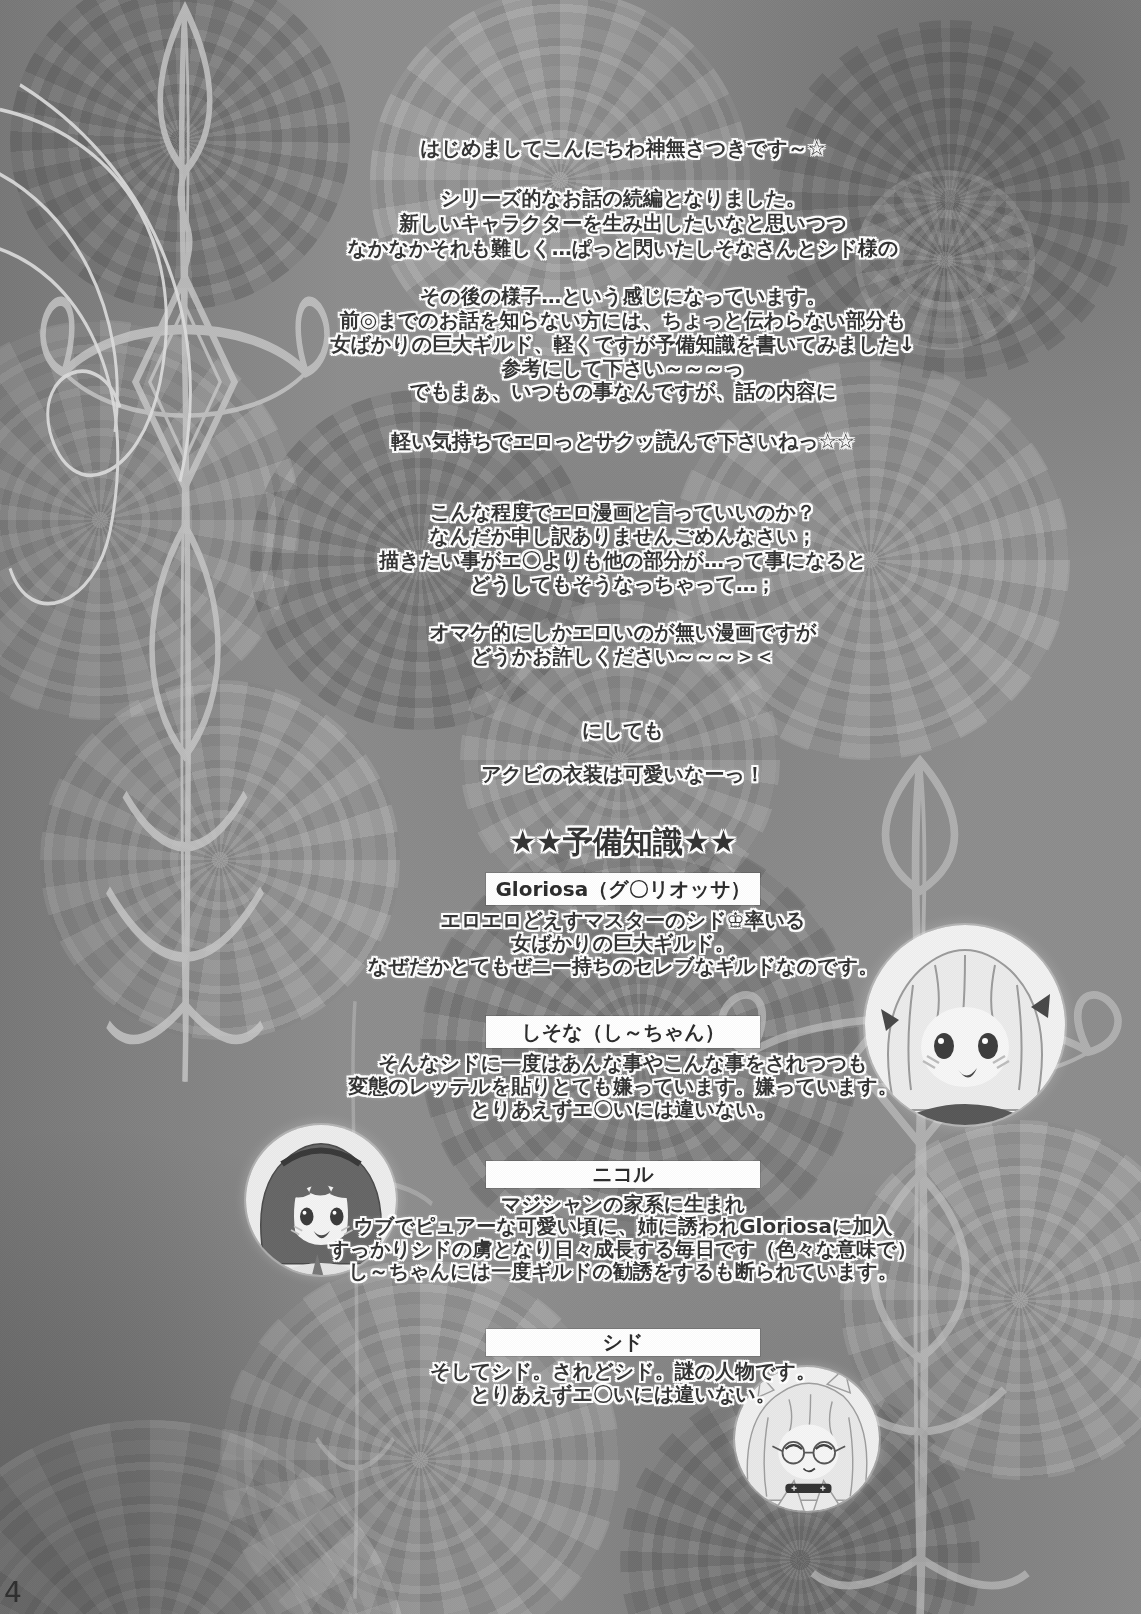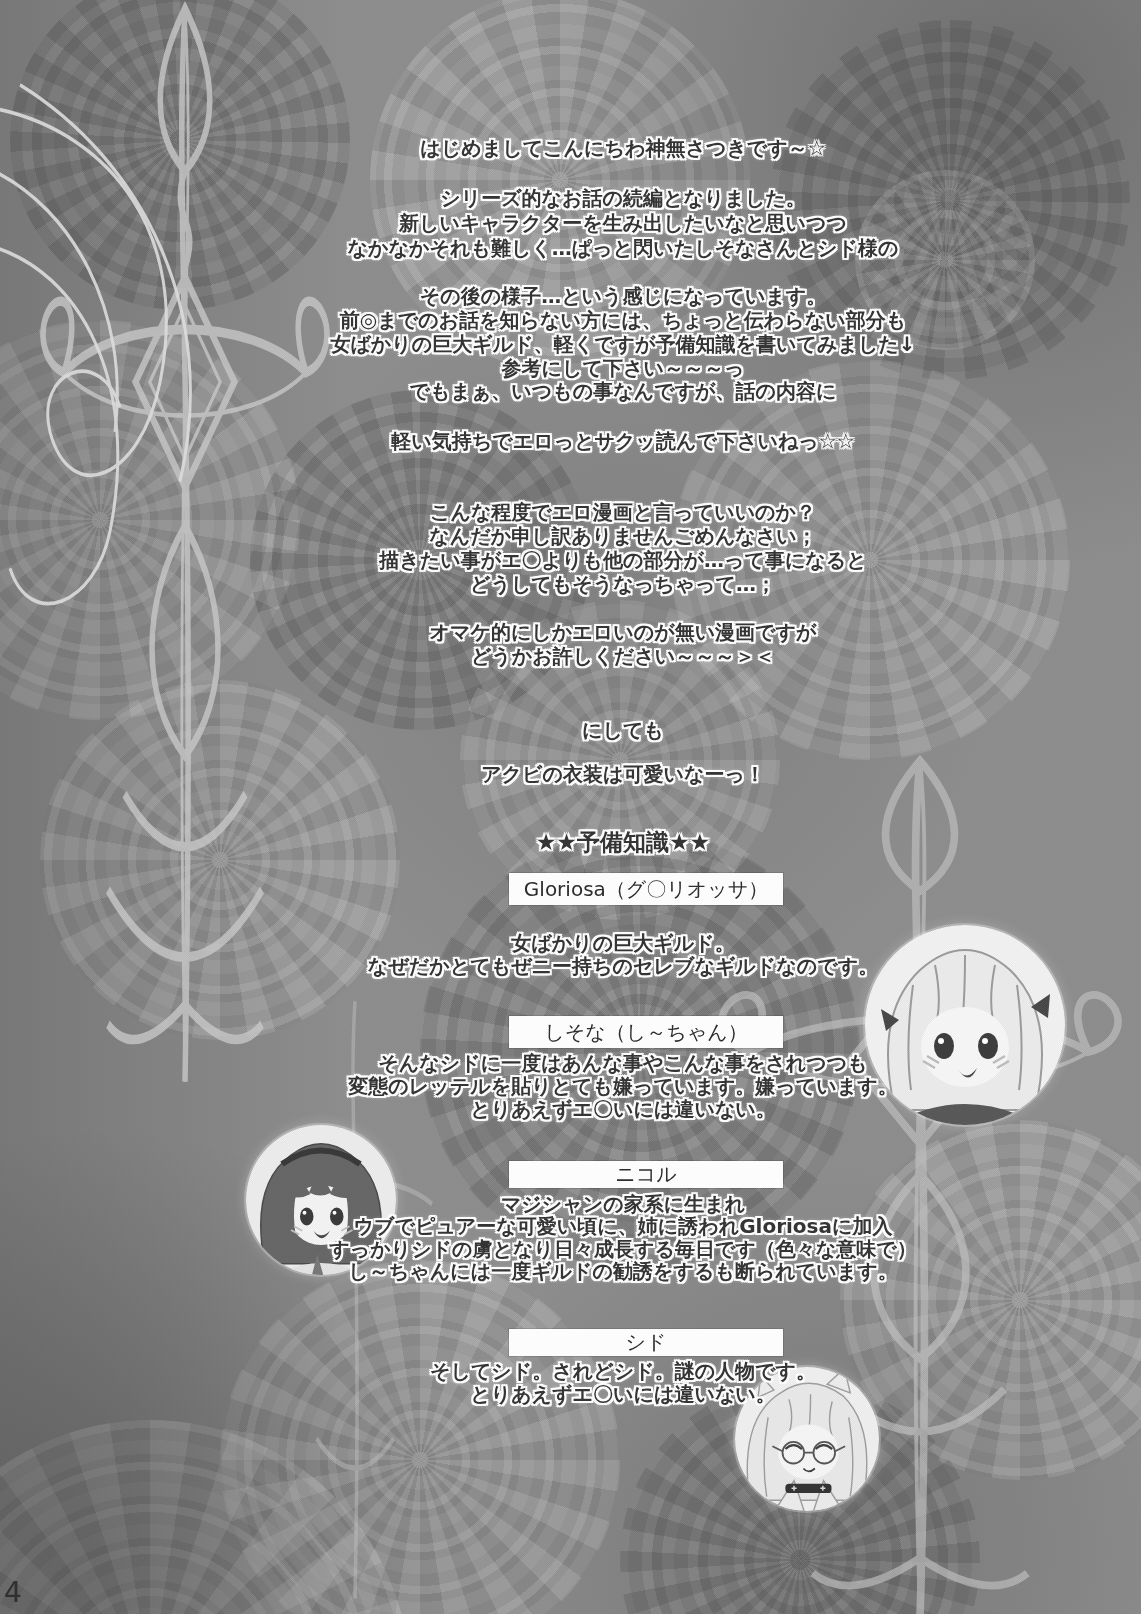--- a/index.html
+++ b/index.html
@@ -48,25 +48,25 @@
   .tl{
     position:absolute;left:105px;width:1036px;z-index:4;
     text-align:center;white-space:nowrap;
     font-size:20px;line-height:24px;font-weight:bold;color:#333333;
     text-shadow:
       -2px -2px 0 #fff, 0 -2px 0 #fff, 2px -2px 0 #fff,
       -2px 0 0 #fff, 2px 0 0 #fff,
       -2px 2px 0 #fff, 0 2px 0 #fff, 2px 2px 0 #fff,
       0 0 5px #fff;
   }
-  .tl.big{font-size:23px;}
+  .tl.big{font-size:30px;}
   .band{
-    position:absolute;left:509px;width:274px;z-index:4;
+    position:absolute;left:486px;width:274px;z-index:4;
     background:#ffffff;
-    text-align:center;font-size:20px;font-weight:normal;color:#2b2b2b;
+    text-align:center;font-size:20px;font-weight:bold;color:#2b2b2b;
     box-shadow:0 0 0 1px rgba(0,0,0,.12);
     white-space:nowrap;
   }
   .pagenum{
     position:absolute;left:4px;top:1576px;z-index:5;
     font-size:28px;color:#2e2e2e;font-weight:normal;
   }
 </style>
 </head>
 <body>
@@ -259,20 +259,21 @@
 
   <div class="tl" style="top:620px;">オマケ的にしかエロいのが無い漫画ですが</div>
   <div class="tl" style="top:644px;">どうかお許しください～～～＞＜</div>
 
   <div class="tl" style="top:718px;">にしても</div>
   <div class="tl" style="top:762px;">アクビの衣装は可愛いなーっ！</div>
 
   <div class="tl big" style="top:830px;">★★予備知識★★</div>
 
   <div class="band" style="top:873px;height:32px;line-height:32px;">Gloriosa（グ〇リオッサ）</div>
+  <div class="tl" style="top:908px;">エロエロどえすマスターのシド♔率いる</div>
   <div class="tl" style="top:931px;">女ばかりの巨大ギルド。</div>
   <div class="tl" style="top:954px;">なぜだかとてもぜニー持ちのセレブなギルドなのです。</div>
 
   <div class="band" style="top:1016px;height:32px;line-height:32px;">しそな（し～ちゃん）</div>
   <div class="tl" style="top:1051px;">そんなシドに一度はあんな事やこんな事をされつつも</div>
   <div class="tl" style="top:1074px;">変態のレッテルを貼りとても嫌っています。嫌っています。</div>
   <div class="tl" style="top:1097px;">とりあえずエ〇いには違いない。</div>
 
   <div class="band" style="top:1161px;height:27px;line-height:27px;">ニコル</div>
   <div class="tl" style="top:1192px;">マジシャンの家系に生まれ</div>

